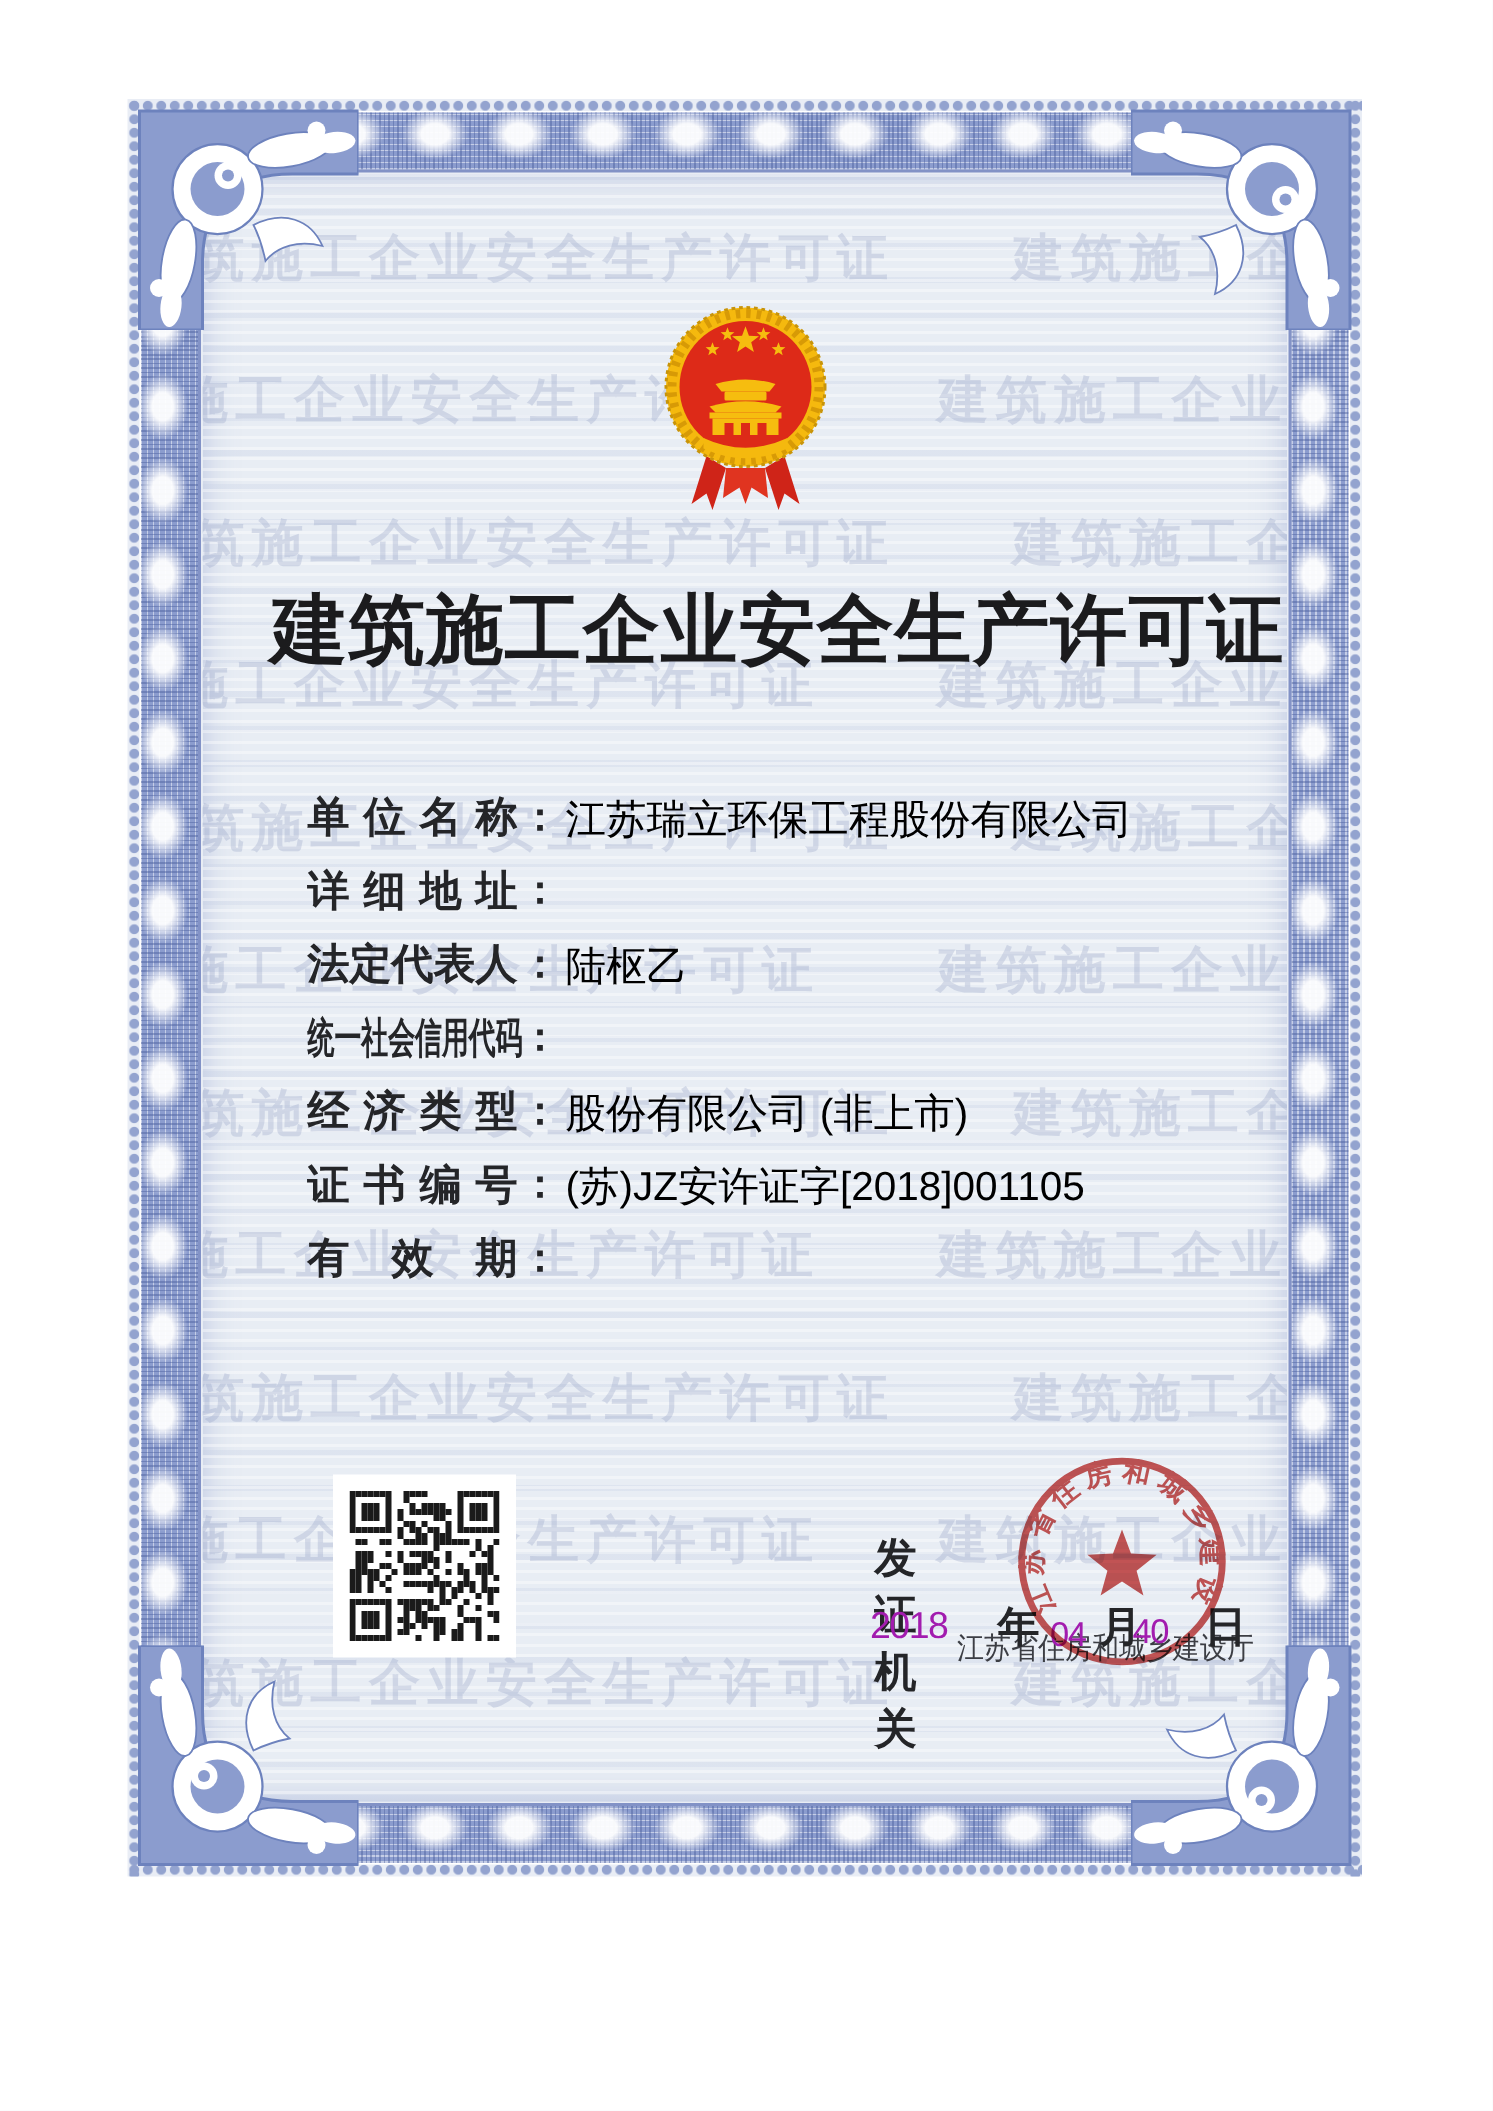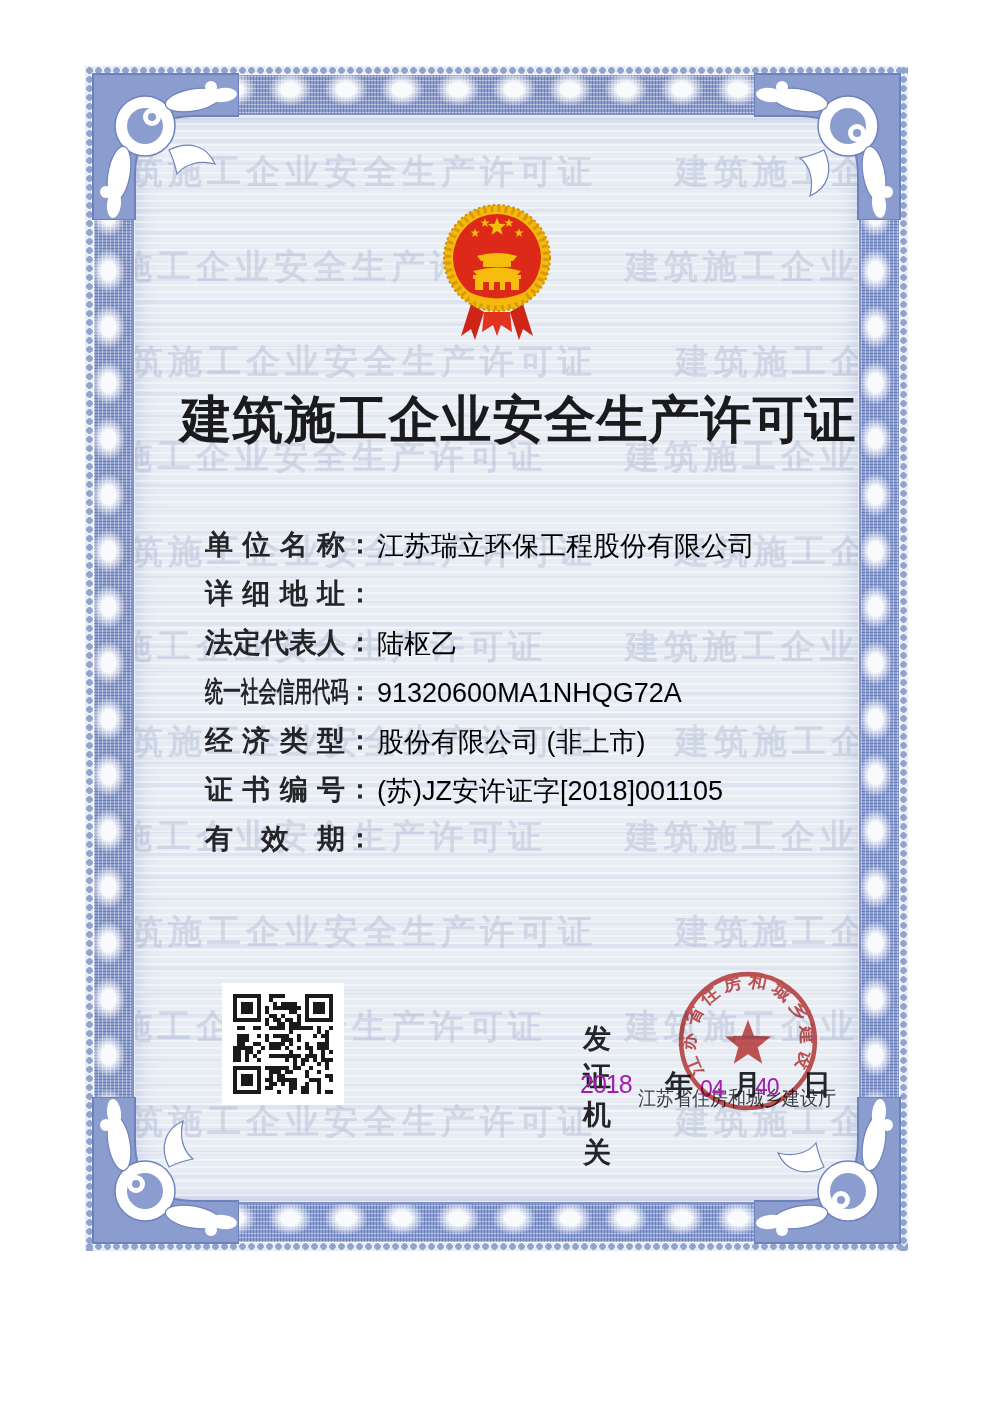--- a/index.html
+++ b/index.html
@@ -211,21 +211,20 @@
                 <span>代</span>
                 <span>表</span>
                 <span>人</span>
               </span>
               <span class="field-colon">：</span>
               <span class="field-value">陆枢乙</span>
             </div>
             <div class="field-row">
               <span class="field-label condensed">统一社会信用代码</span>
               <span class="field-colon">：</span>
-              <span class="field-value">91320600MA1NHQG72A</span>
             </div>
             <div class="field-row">
               <span class="field-label">
                 <span>经</span>
                 <span>济</span>
                 <span>类</span>
                 <span>型</span>
               </span>
               <span class="field-colon">：</span>
               <span class="field-value">股份有限公司 (非上市)</span>

